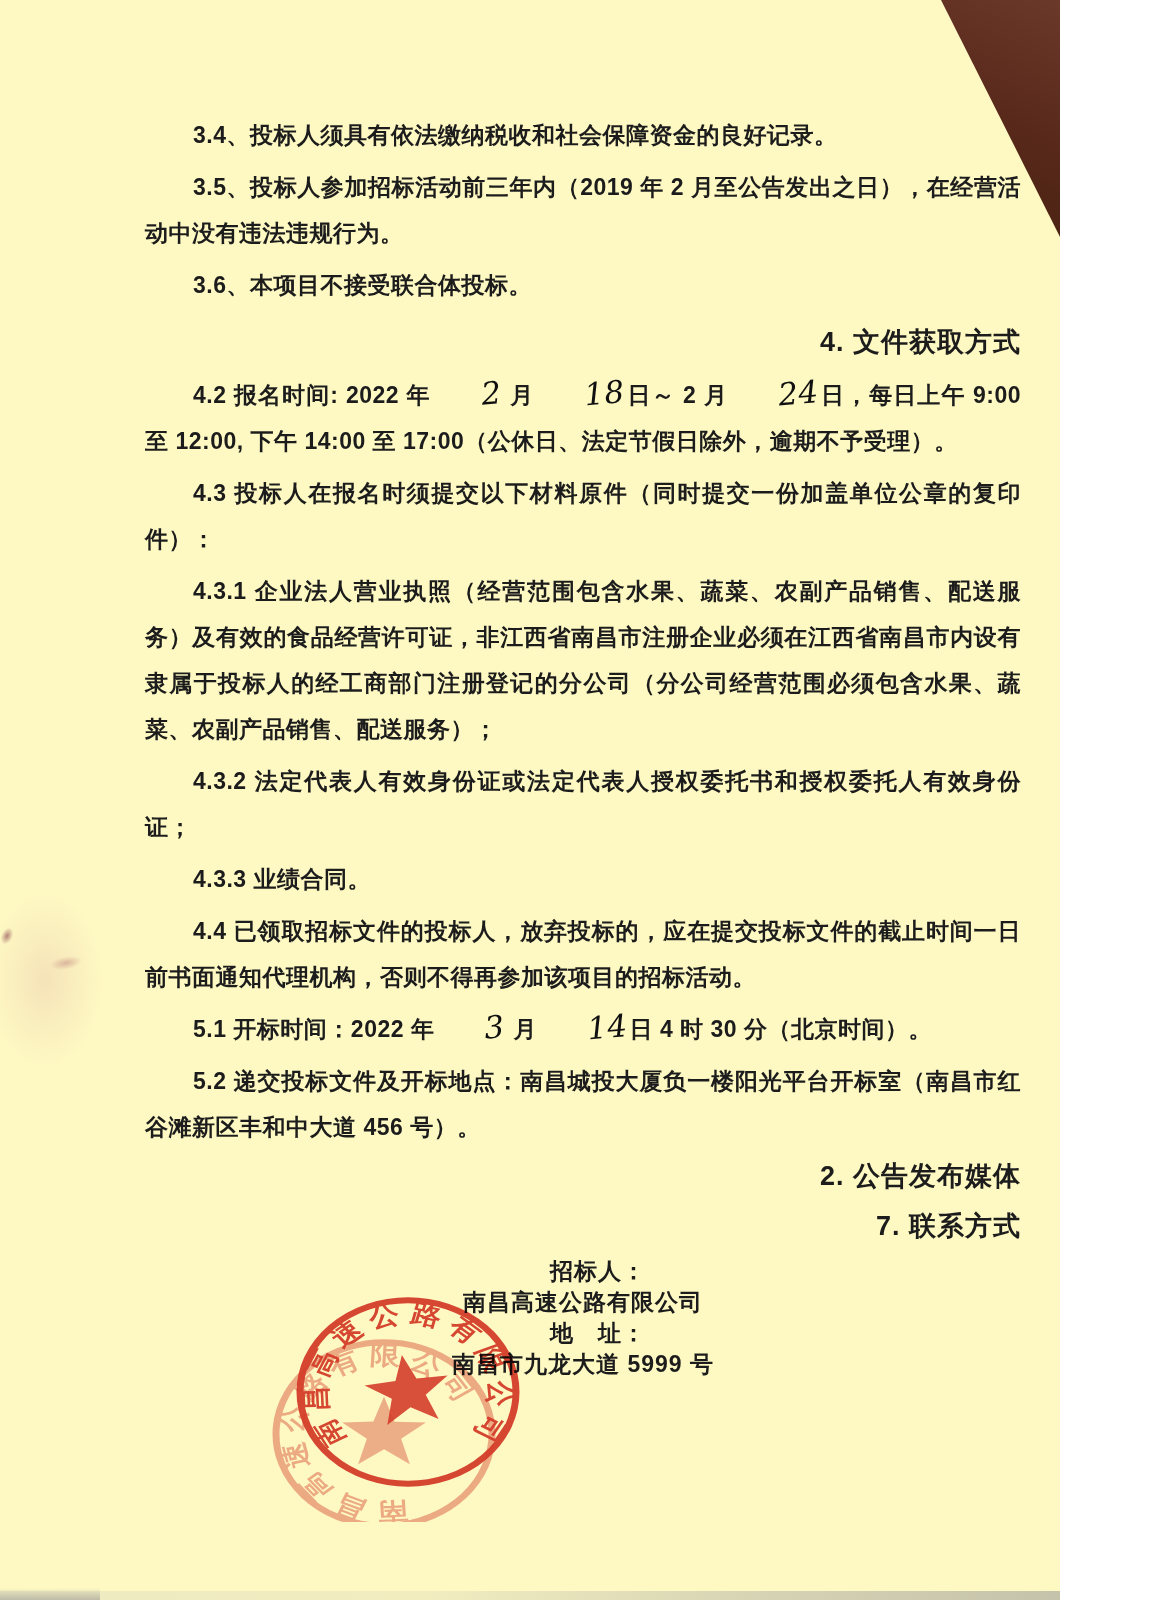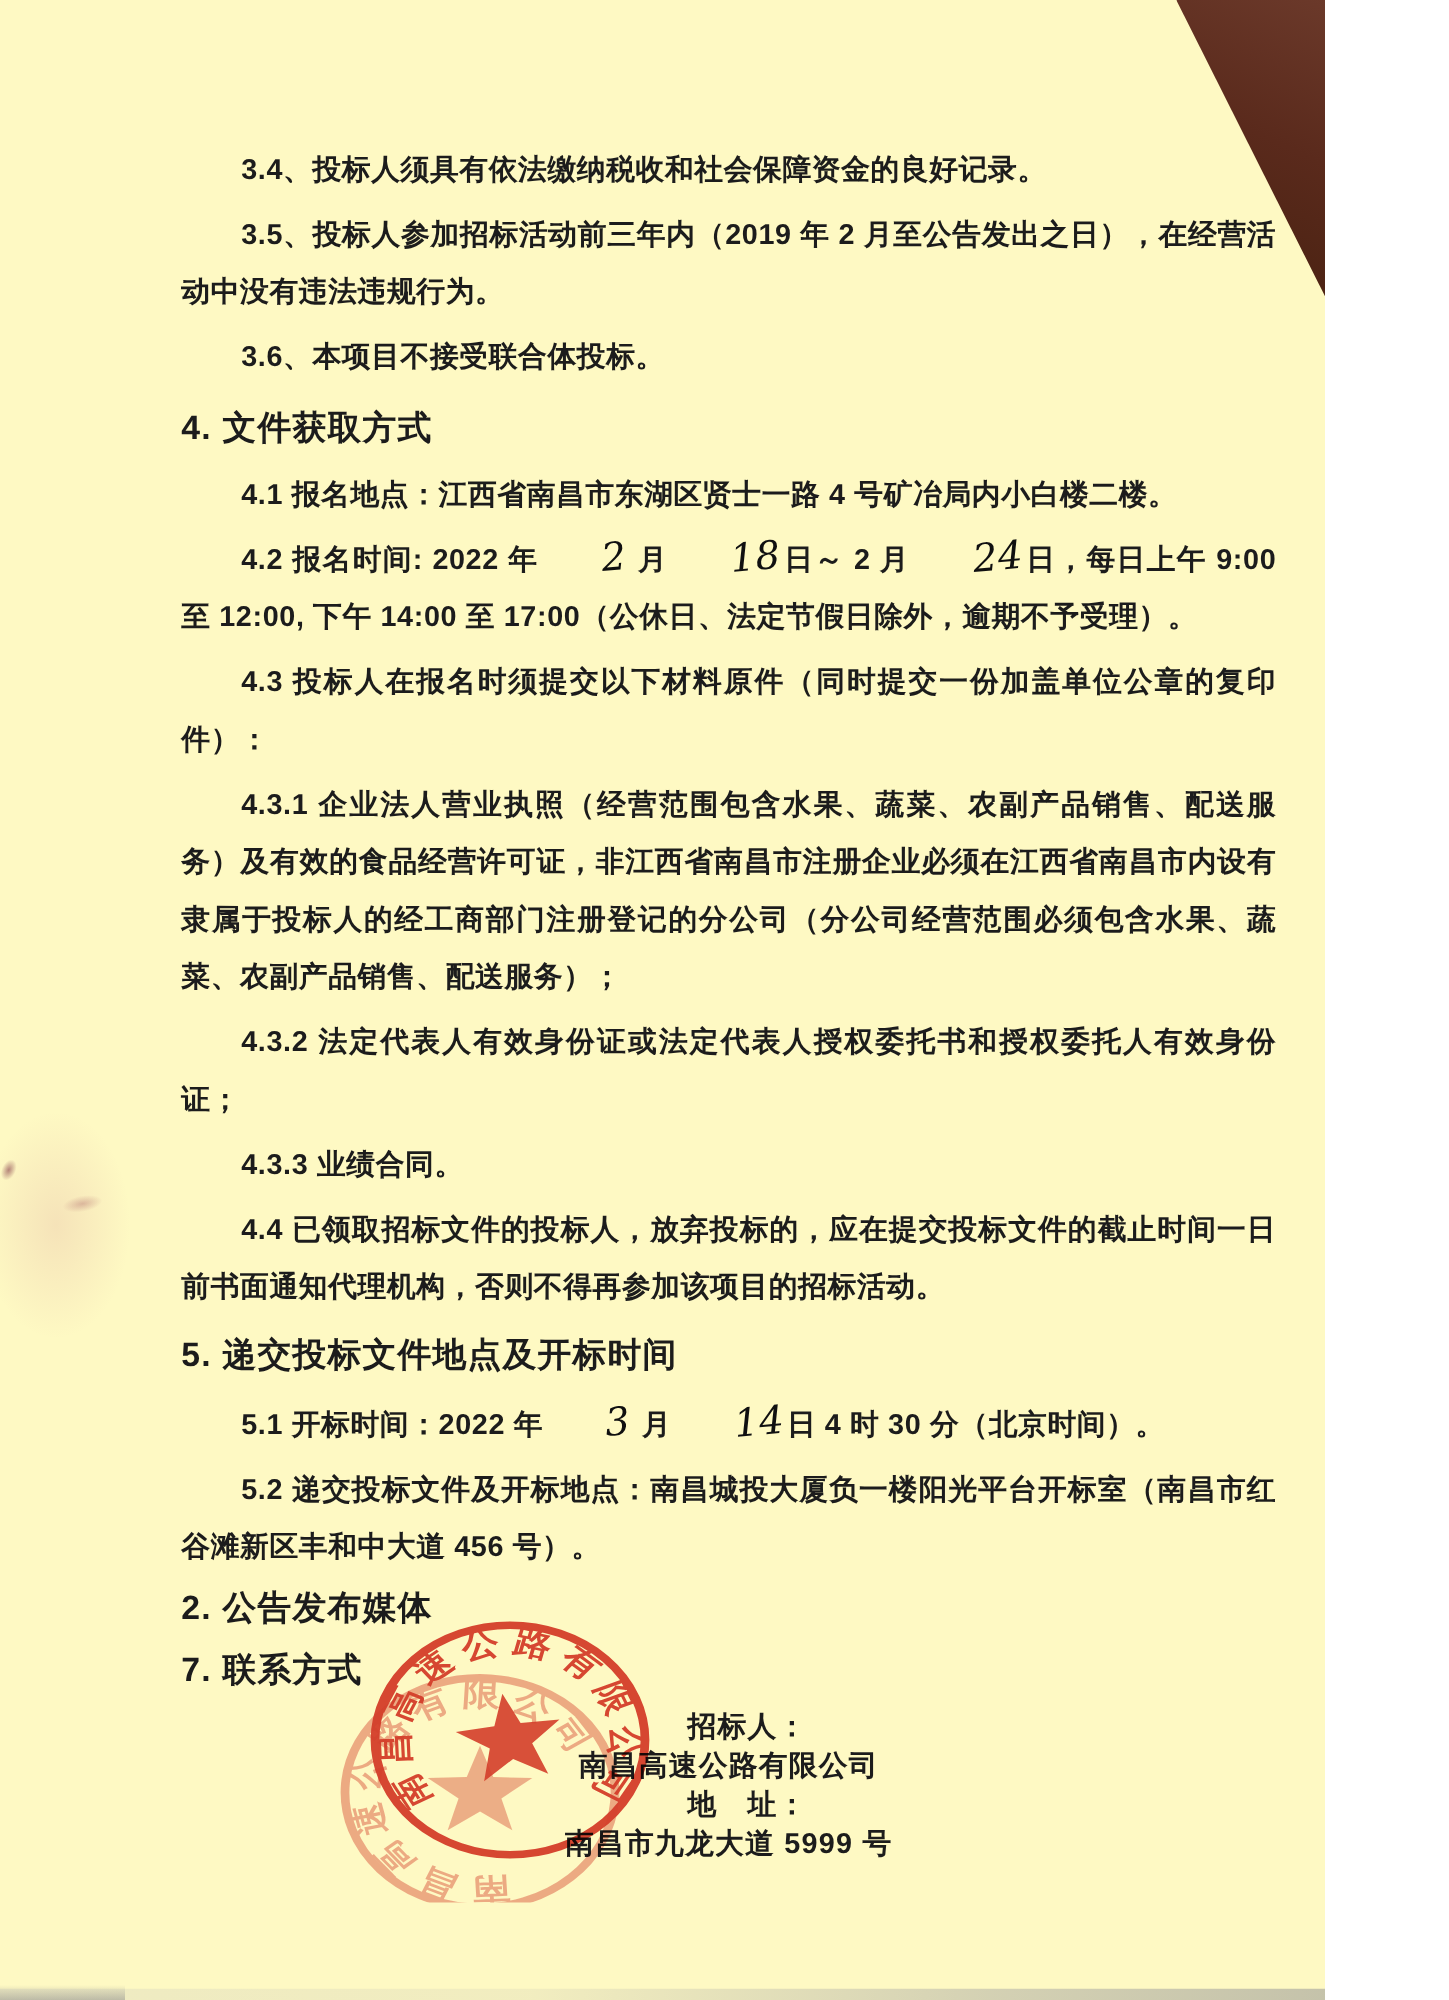--- a/index.html
+++ b/index.html
@@ -56,20 +56,21 @@
     line-height:46px;
     text-align:justify;
     text-indent:48px;
     letter-spacing:0.5px;
   }
   h2.sec{
     margin:14px 0 10px 0;
     font-size:27px;font-weight:700;
     line-height:40px;
     letter-spacing:1px;
+    text-align:right;
   }
   h2.sec.h5x{margin-top:12px;margin-bottom:12px;}
   h2.sec.h6x{margin-top:4px;}
   h2.sec.h7x{margin-top:0;}
   .hand{
     display:inline-block;
     font-family:"DejaVu Serif","Liberation Serif",serif;
     font-style:italic;font-weight:400;
     font-size:31px;line-height:0;
     transform:rotate(-5deg) translateY(3px);
@@ -111,31 +112,29 @@
   <div class="bottom-corner"></div>
 
   <div class="content">
 
     <p class="body">3.4、投标人须具有依法缴纳税收和社会保障资金的良好记录。</p>
     <p class="body">3.5、投标人参加招标活动前三年内（2019 年 2 月至公告发出之日），在经营活动中没有违法违规行为。</p>
     <p class="body">3.6、本项目不接受联合体投标。</p>
 
     <h2 class="sec">4. 文件获取方式</h2>
 
-    <p class="body">4.1 报名地点：江西省南昌市东湖区贤士一路 4 号矿冶局内小白楼二楼。</p>
 
     <p class="body"><span>4.2 报名时间: 2022 年</span><span class="hand">2</span><span> 月</span><span class="hand">18</span><span>日～ 2 月</span><span class="hand">24</span><span>日，每日上午 9:00 至 12:00, 下午 14:00 至 17:00（公休日、法定节假日除外，逾期不予受理）。</span></p>
 
     <p class="body">4.3 投标人在报名时须提交以下材料原件（同时提交一份加盖单位公章的复印件）：</p>
     <p class="body">4.3.1 企业法人营业执照（经营范围包含水果、蔬菜、农副产品销售、配送服务）及有效的食品经营许可证，非江西省南昌市注册企业必须在江西省南昌市内设有隶属于投标人的经工商部门注册登记的分公司（分公司经营范围必须包含水果、蔬菜、农副产品销售、配送服务）；</p>
     <p class="body">4.3.2 法定代表人有效身份证或法定代表人授权委托书和授权委托人有效身份证；</p>
     <p class="body">4.3.3 业绩合同。</p>
     <p class="body">4.4 已领取招标文件的投标人，放弃投标的，应在提交投标文件的截止时间一日前书面通知代理机构，否则不得再参加该项目的招标活动。</p>
 
-    <h2 class="sec h5x">5. 递交投标文件地点及开标时间</h2>
 
     <p class="body"><span>5.1 开标时间：2022 年</span><span class="hand">3</span><span> 月</span><span class="hand">14</span><span>日 4 时 30 分（北京时间）。</span></p>
 
     <p class="body">5.2 递交投标文件及开标地点：南昌城投大厦负一楼阳光平台开标室（南昌市红谷滩新区丰和中大道 456 号）。</p>
 
     <h2 class="sec h6x">2. 公告发布媒体</h2>
 
     <h2 class="sec h7x">7. 联系方式</h2>
 
     <div class="contact">

